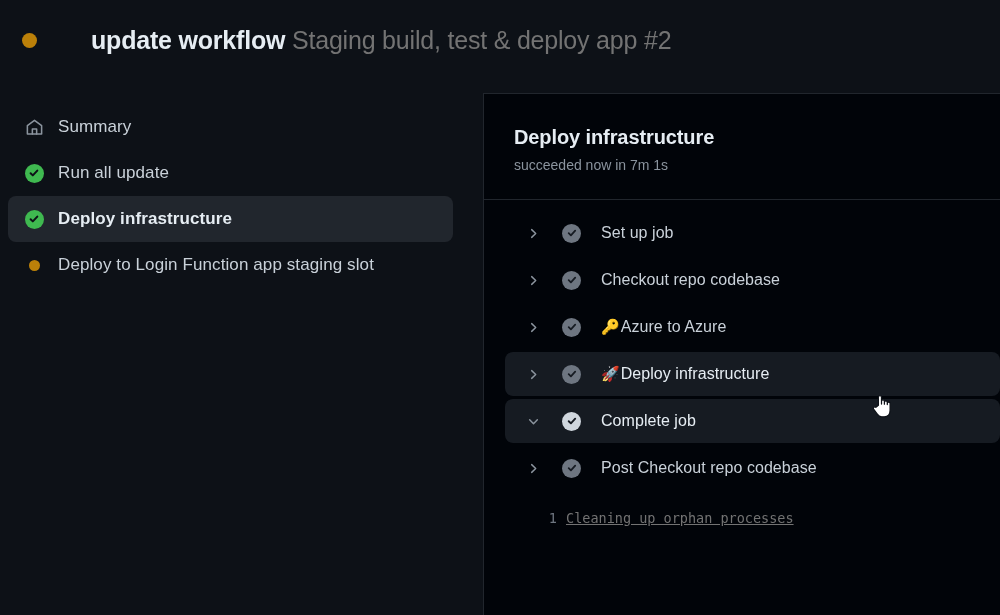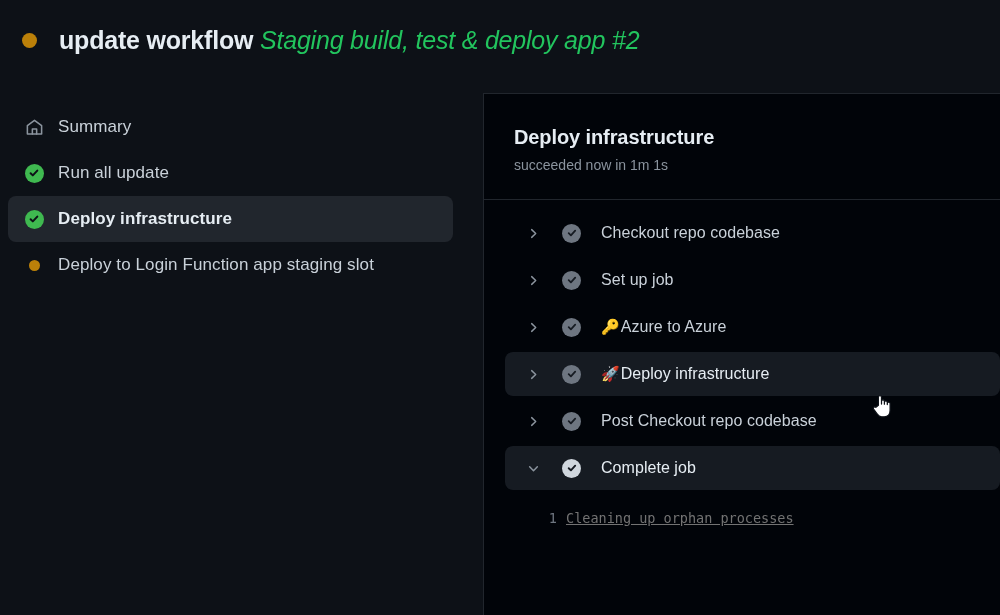--- a/index.html
+++ b/index.html
@@ -38,25 +38,25 @@
   }
   .run-title {
     font-size: 25px;
     line-height: 30px;
     white-space: nowrap;
     letter-spacing: -0.2px;
   }
   .run-title .commit {
     color: #e6edf3;
     font-weight: 700;
+    margin-left: 32px;
   }
   .run-title .wf {
-    color: #22c55e;
+    color: #737373;
     font-weight: 400;
-    font-style: italic;
   }
 
   
   .sidebar {
     position: absolute;
     left: 3px; top: 80px;
     width: 483px;
     height: 535px;
     padding-top: 24px;
   }
@@ -265,51 +265,51 @@
       </span>
       <span class="lbl">Deploy to Login Function app staging slot</span>
     </div>
 
   </div>
 
   <div class="panel">
 
     <div class="panel-head">
       <div class="panel-title">Deploy infrastructure</div>
-      <div class="panel-sub">succeeded now in 1m 1s</div>
+      <div class="panel-sub">succeeded now in 7m 1s</div>
     </div>
 
     <div class="steps">
 
       <div class="step-row">
         <span class="chev">
           <svg width="11" height="11" viewBox="0 0 12 12" fill="none" stroke="#8b949e" stroke-width="1.6" stroke-linecap="round" stroke-linejoin="round">
               <path d="M4 1.8 L8.4 6 L4 10.2"></path>
             </svg>
         </span>
         <span class="check-grey">
           <svg width="12" height="12" viewBox="0 0 12 12" fill="none" stroke="#161b22" stroke-width="1.8" stroke-linecap="round" stroke-linejoin="round">
               <path d="M2.7 6.2 L4.9 8.3 L9.2 3.7"></path>
             </svg>
         </span>
+        <span class="step-name">Set up job</span>
+      </div>
+
+      <div class="step-row">
+        <span class="chev">
+          <svg width="11" height="11" viewBox="0 0 12 12" fill="none" stroke="#8b949e" stroke-width="1.6" stroke-linecap="round" stroke-linejoin="round">
+              <path d="M4 1.8 L8.4 6 L4 10.2"></path>
+            </svg>
+        </span>
+        <span class="check-grey">
+          <svg width="12" height="12" viewBox="0 0 12 12" fill="none" stroke="#161b22" stroke-width="1.8" stroke-linecap="round" stroke-linejoin="round">
+              <path d="M2.7 6.2 L4.9 8.3 L9.2 3.7"></path>
+            </svg>
+        </span>
         <span class="step-name">Checkout repo codebase</span>
-      </div>
-
-      <div class="step-row">
-        <span class="chev">
-          <svg width="11" height="11" viewBox="0 0 12 12" fill="none" stroke="#8b949e" stroke-width="1.6" stroke-linecap="round" stroke-linejoin="round">
-              <path d="M4 1.8 L8.4 6 L4 10.2"></path>
-            </svg>
-        </span>
-        <span class="check-grey">
-          <svg width="12" height="12" viewBox="0 0 12 12" fill="none" stroke="#161b22" stroke-width="1.8" stroke-linecap="round" stroke-linejoin="round">
-              <path d="M2.7 6.2 L4.9 8.3 L9.2 3.7"></path>
-            </svg>
-        </span>
-        <span class="step-name">Set up job</span>
       </div>
 
       <div class="step-row">
         <span class="chev">
           <svg width="11" height="11" viewBox="0 0 12 12" fill="none" stroke="#8b949e" stroke-width="1.6" stroke-linecap="round" stroke-linejoin="round">
               <path d="M4 1.8 L8.4 6 L4 10.2"></path>
             </svg>
         </span>
         <span class="check-grey">
           <svg width="12" height="12" viewBox="0 0 12 12" fill="none" stroke="#161b22" stroke-width="1.8" stroke-linecap="round" stroke-linejoin="round">
@@ -328,46 +328,46 @@
         </span>
         <span class="check-grey">
           <svg width="12" height="12" viewBox="0 0 12 12" fill="none" stroke="#161b22" stroke-width="1.8" stroke-linecap="round" stroke-linejoin="round">
               <path d="M2.7 6.2 L4.9 8.3 L9.2 3.7"></path>
             </svg>
         </span>
         <span class="step-emoji">🚀</span>
         <span class="step-name">Deploy infrastructure</span>
       </div>
 
-      <div class="step-row">
-        <span class="chev">
-          <svg width="11" height="11" viewBox="0 0 12 12" fill="none" stroke="#8b949e" stroke-width="1.6" stroke-linecap="round" stroke-linejoin="round">
-              <path d="M4 1.8 L8.4 6 L4 10.2"></path>
-            </svg>
-        </span>
-        <span class="check-grey">
-          <svg width="12" height="12" viewBox="0 0 12 12" fill="none" stroke="#161b22" stroke-width="1.8" stroke-linecap="round" stroke-linejoin="round">
-              <path d="M2.7 6.2 L4.9 8.3 L9.2 3.7"></path>
-            </svg>
-        </span>
-        <span class="step-name">Post Checkout repo codebase</span>
-      </div>
-
       <div class="step-row hl">
         <span class="chev">
           <svg width="11" height="11" viewBox="0 0 12 12" fill="none" stroke="#8b949e" stroke-width="1.6" stroke-linecap="round" stroke-linejoin="round">
               <path d="M1.8 4 L6 8.4 L10.2 4"></path>
             </svg>
         </span>
         <span class="check-grey bright">
           <svg width="12" height="12" viewBox="0 0 12 12" fill="none" stroke="#161b22" stroke-width="1.9" stroke-linecap="round" stroke-linejoin="round">
               <path d="M2.7 6.2 L4.9 8.3 L9.2 3.7"></path>
             </svg>
         </span>
         <span class="step-name">Complete job</span>
+      </div>
+
+      <div class="step-row">
+        <span class="chev">
+          <svg width="11" height="11" viewBox="0 0 12 12" fill="none" stroke="#8b949e" stroke-width="1.6" stroke-linecap="round" stroke-linejoin="round">
+              <path d="M4 1.8 L8.4 6 L4 10.2"></path>
+            </svg>
+        </span>
+        <span class="check-grey">
+          <svg width="12" height="12" viewBox="0 0 12 12" fill="none" stroke="#161b22" stroke-width="1.8" stroke-linecap="round" stroke-linejoin="round">
+              <path d="M2.7 6.2 L4.9 8.3 L9.2 3.7"></path>
+            </svg>
+        </span>
+        <span class="step-name">Post Checkout repo codebase</span>
       </div>
 
       <div class="log-block">
         <div class="log-line">
           <span class="log-num">1</span>
           <span class="log-text">Cleaning up orphan processes</span>
         </div>
       </div>
 
     </div>

